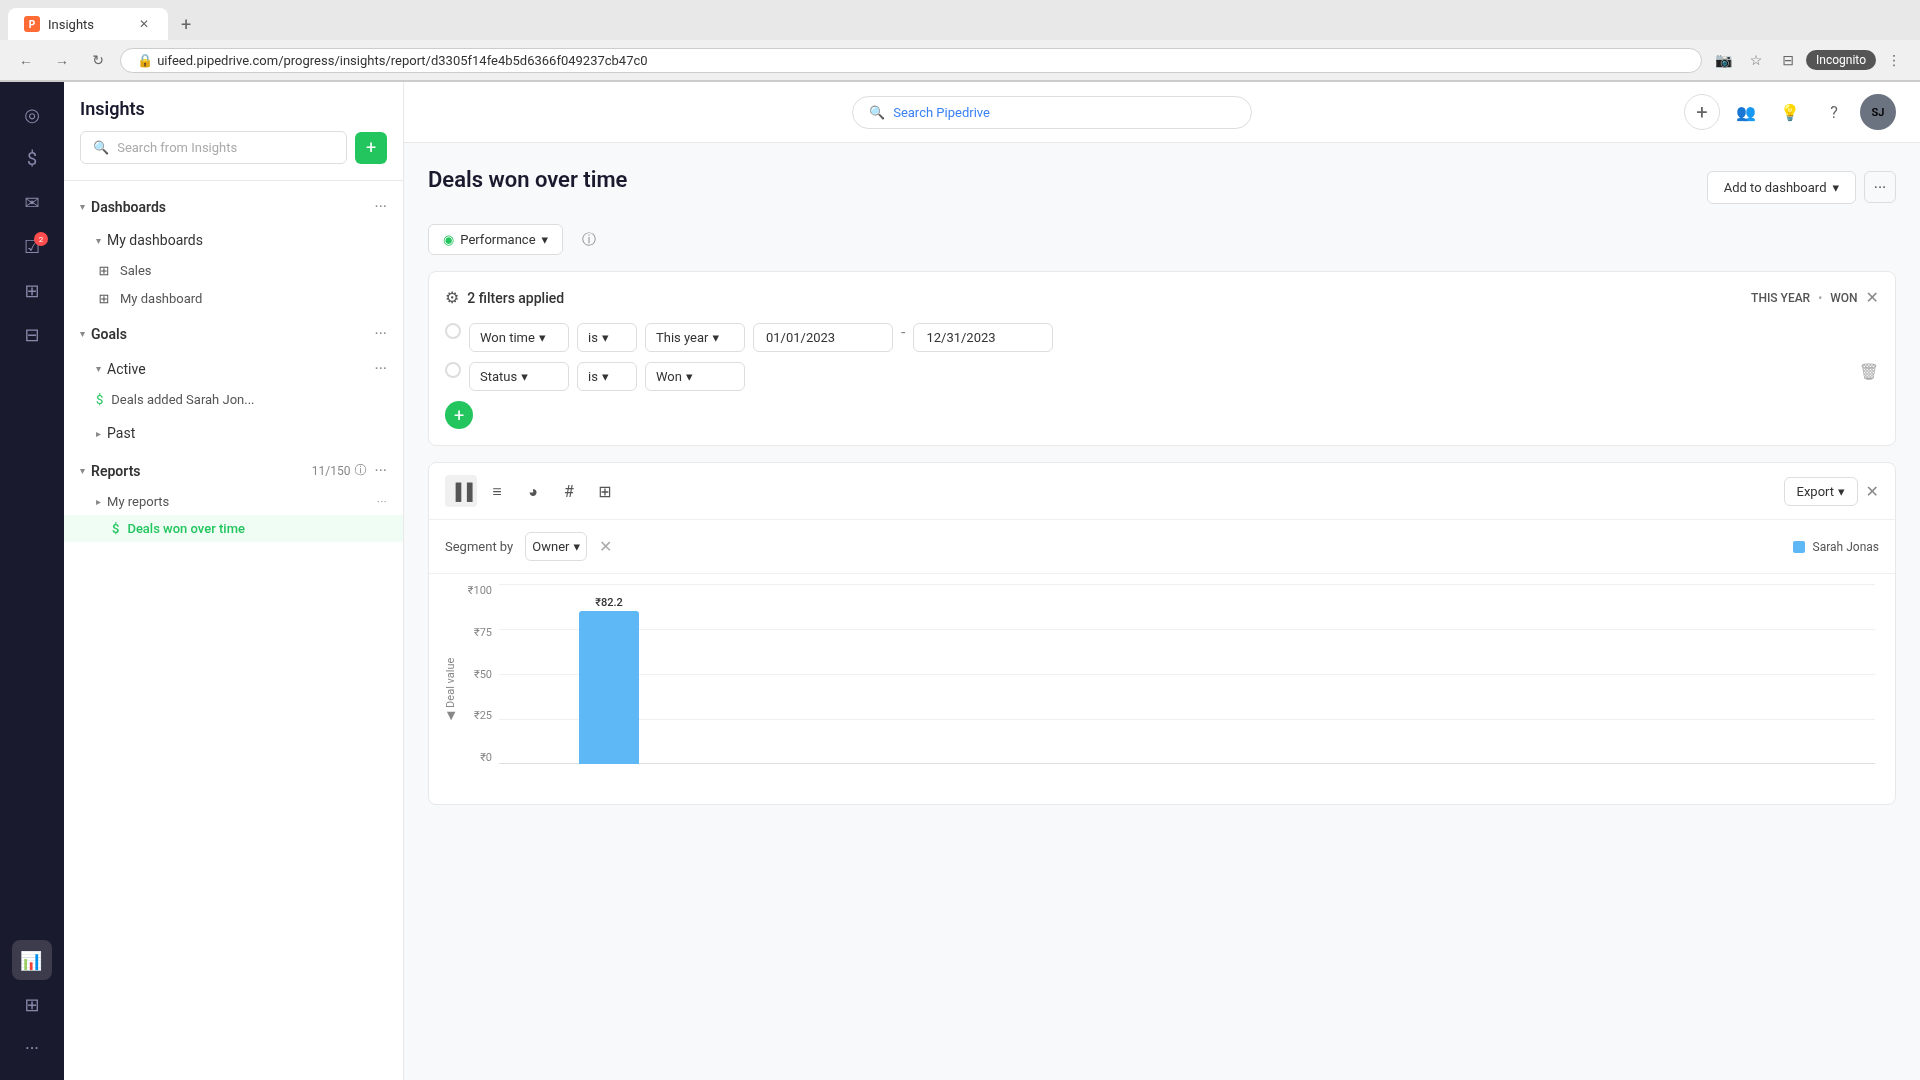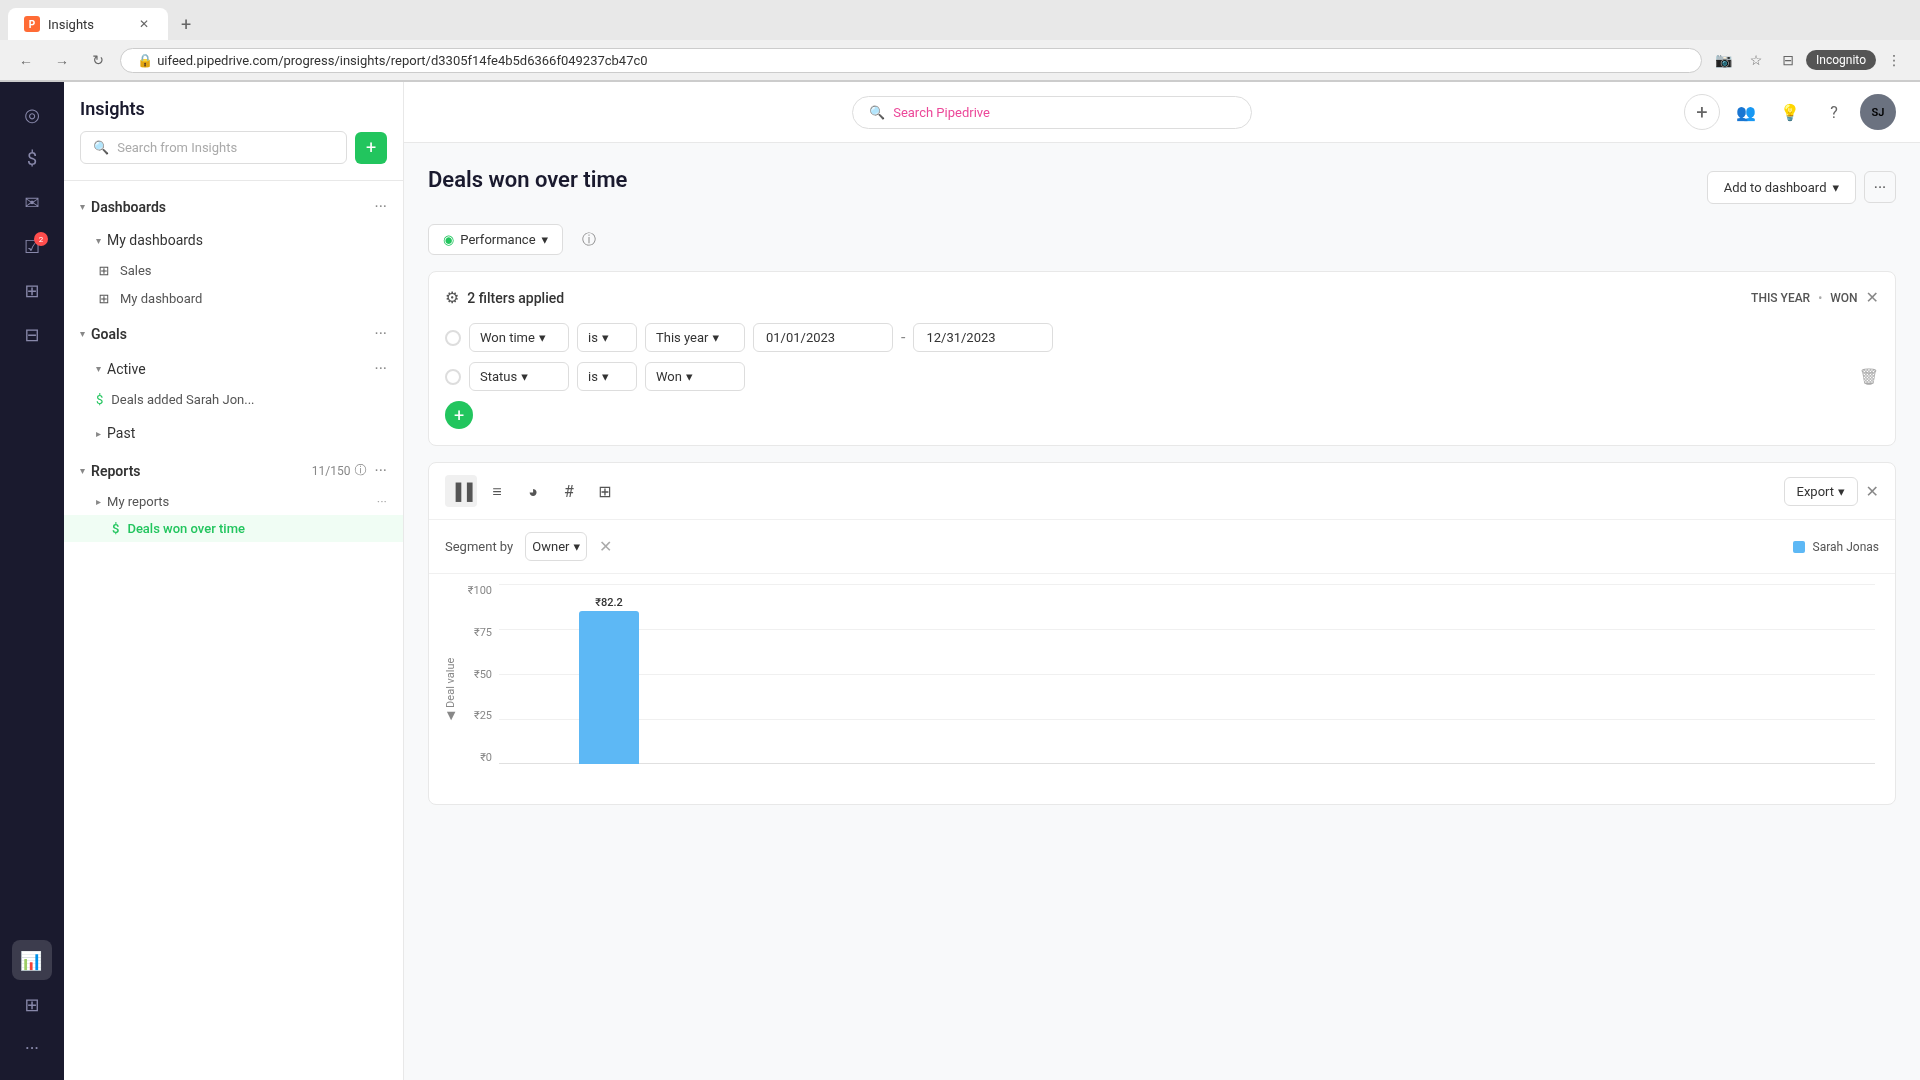--- a/index.html
+++ b/index.html
@@ -75,21 +75,21 @@
     .add-dashboard-btn { margin-left: auto; display: flex; align-items: center; gap: 6px; background: white; border: 1px solid #ddd; border-radius: 6px; padding: 8px 16px; font-size: 13px; color: #333; cursor: pointer; }
     .more-btn { width: 32px; height: 32px; display: flex; align-items: center; justify-content: center; border: 1px solid #ddd; border-radius: 6px; color: #555; cursor: pointer; }
 
     
     .filters-panel { background: white; border-radius: 8px; padding: 16px; margin-bottom: 16px; border: 1px solid #e8e8e8; }
     .filters-header { display: flex; align-items: center; gap: 8px; margin-bottom: 16px; }
     .filters-count { font-size: 14px; font-weight: 500; color: #333; }
     .filters-active-tags { margin-left: auto; display: flex; align-items: center; gap: 8px; font-size: 12px; color: #666; }
     .close-filters { color: #888; cursor: pointer; font-size: 16px; }
 
-    .filter-row { display: flex; align-items: center; gap: 8px; margin-bottom: 10px; }
+    .filter-row { display: flex; gap: 8px; margin-bottom: 10px; }
     .filter-radio { width: 16px; height: 16px; border: 2px solid #ddd; border-radius: 50%; cursor: pointer; }
     .filter-select { display: flex; align-items: center; gap: 4px; border: 1px solid #ddd; border-radius: 6px; padding: 6px 10px; font-size: 13px; color: #333; background: white; cursor: pointer; min-width: 100px; }
     .filter-select-sm { min-width: 60px; }
     .date-input { border: 1px solid #ddd; border-radius: 6px; padding: 6px 12px; font-size: 13px; color: #333; background: white; width: 140px; }
     .date-separator { color: #888; }
     .delete-filter { margin-left: auto; color: #aaa; cursor: pointer; font-size: 16px; }
     .add-filter-btn { width: 28px; height: 28px; background: #22c55e; border-radius: 50%; display: flex; align-items: center; justify-content: center; color: white; font-size: 18px; cursor: pointer; }
 
     
     .chart-section { background: white; border-radius: 8px; border: 1px solid #e8e8e8; padding: 0; overflow: hidden; }
@@ -236,21 +236,21 @@
       </div>
     </div>
   </div>
 
   <div class="main">
 
     <div class="main-header">
       <div style="width:200px"></div>
       <div class="global-search">
         <span>🔍</span>
-        <span style="color:#ec4899">Search Pipedrive</span>
+        <span style="color:#3b82f6">Search Pipedrive</span>
       </div>
       <div class="header-actions">
         <div class="add-header-btn">+</div>
         <div class="header-btn">👥</div>
         <div class="header-btn">💡</div>
         <div class="header-btn">?</div>
         <div class="avatar">SJ</div>
       </div>
     </div>
 

